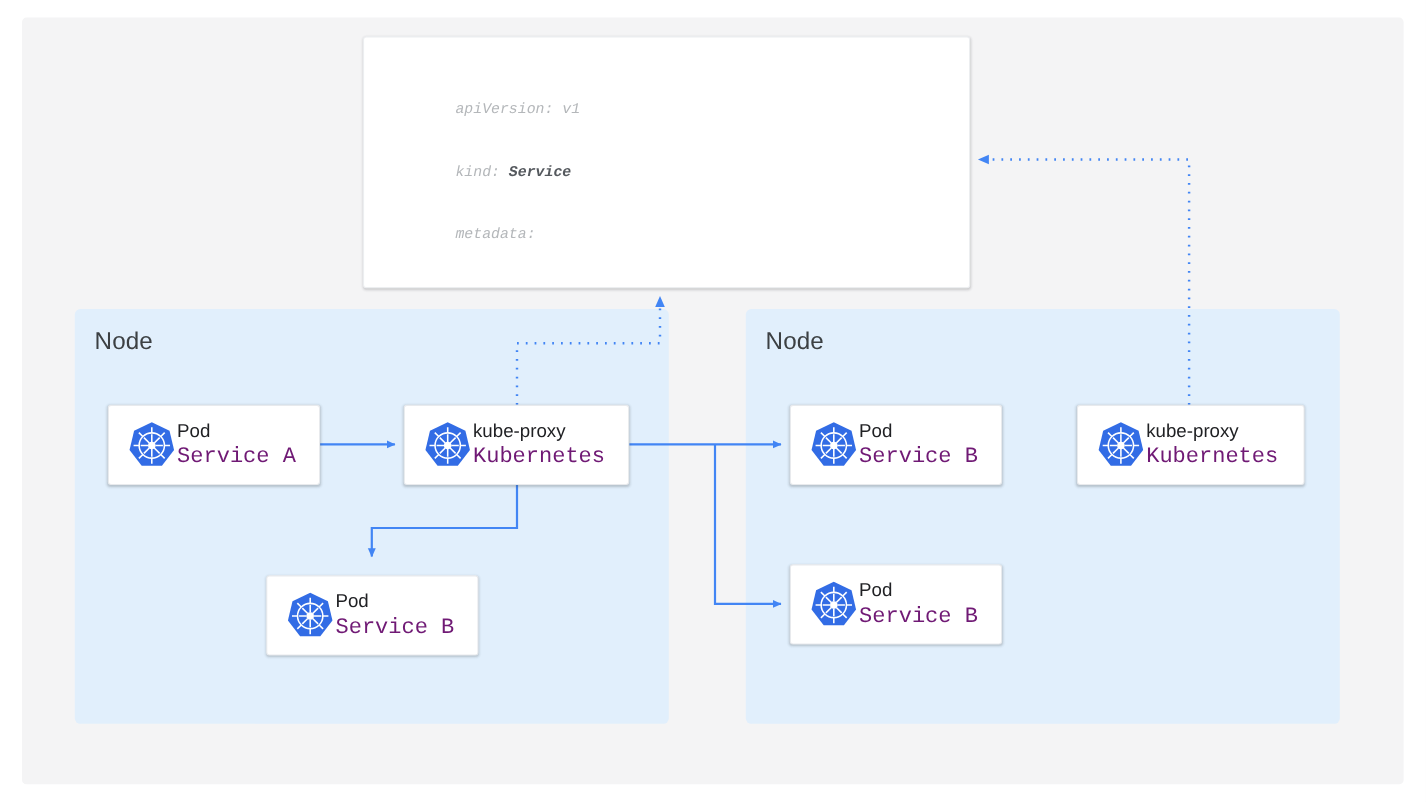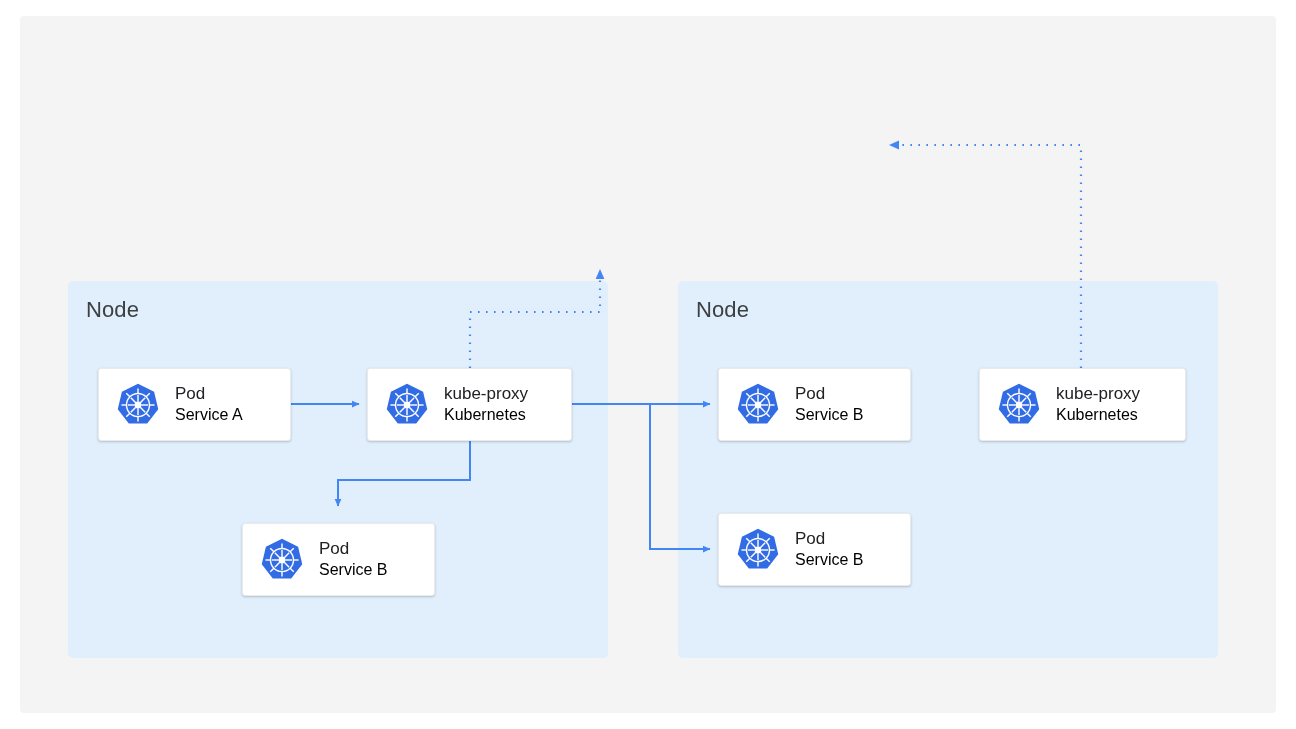--- a/index.html
+++ b/index.html
@@ -56,34 +56,34 @@
     align-items: center;
     box-sizing: border-box;
   }
   .card .k8s-logo {
     flex: 0 0 auto;
     margin-left: 16px;
     width: 46px;
     height: 46px;
   }
   .card .card-text {
-    margin-left: 14px;
     display: flex;
     flex-direction: column;
     line-height: 1.28;
   }
   .card .card-title {
     font-size: 17px;
     color: #202124;
     white-space: nowrap;
   }
   .card .card-sub {
-    font-size: 16px;
-    color: #000000;
+    font-size: 20px;
+    color: #701a75;
     white-space: nowrap;
+    font-family: Liberation Mono, monospace;
   }
   .yaml-box {
     position: absolute;
     left: 330px;
     top: 33px;
     width: 552px;
     height: 229px;
     background: #ffffff;
     border: 1px solid #eceef0;
     border-radius: 3px;
@@ -154,20 +154,35 @@
 
     <g>
       <path d="M470,368 L470,312 L600,312 L600,270" stroke="#4285f4" stroke-width="2.2" fill="none" stroke-linecap="butt" stroke-dasharray="1.6 6.4" marker-end="url(#arrow-dot-u)"></path>
     </g>
 
     <g>
       <path d="M1081,368 L1081,145 L890,145" stroke="#4285f4" stroke-width="2.2" fill="none" stroke-linecap="butt" stroke-dasharray="1.6 6.4" marker-end="url(#arrow-dot-l)"></path>
     </g>
   </svg>
 
+  <div class="yaml-box">
+    <div class="yaml-code">
+      <div class="yaml-line">apiVersion: v1</div>
+      <div class="yaml-line"><span>kind: </span><span class="kw">Service</span></div>
+      <div class="yaml-line">metadata:</div>
+      <div class="yaml-line">  name: my-service</div>
+      
+      
+      
+      
+      
+      
+      
+    </div>
+  </div>
 
   <div class="card" style="left:98px; top:368px; width:193px; height:73px;">
     <span class="k8s-logo">
       <svg viewBox="0 0 100 100" width="46" height="46" xmlns="http://www.w3.org/2000/svg">
         <polygon points="50,4 85,21 94,59 70,90 30,90 6,59 15,21" fill="#326ce5"></polygon>
         <g fill="none" stroke="#ffffff" stroke-width="3.1">
           <circle cx="50" cy="50" r="25"></circle>
           <circle cx="50" cy="50" r="7.4" fill="#ffffff" stroke="none"></circle>
           <line x1="50" y1="25" x2="50" y2="14"></line>
           <line x1="50" y1="75" x2="50" y2="86"></line>

